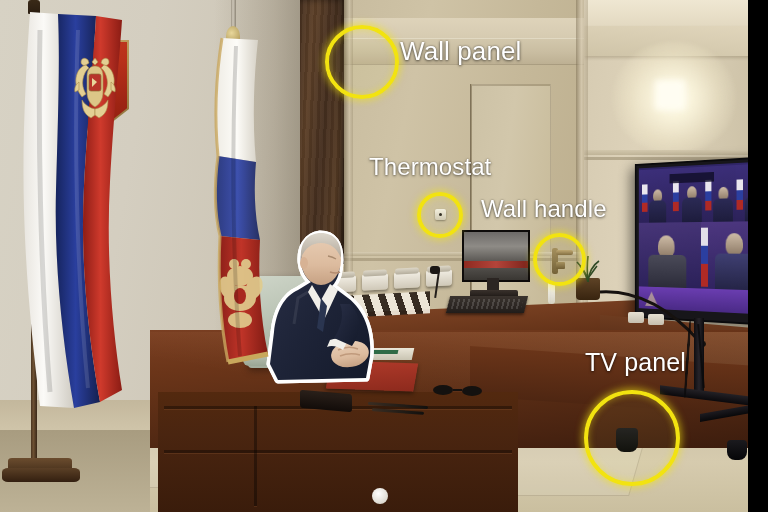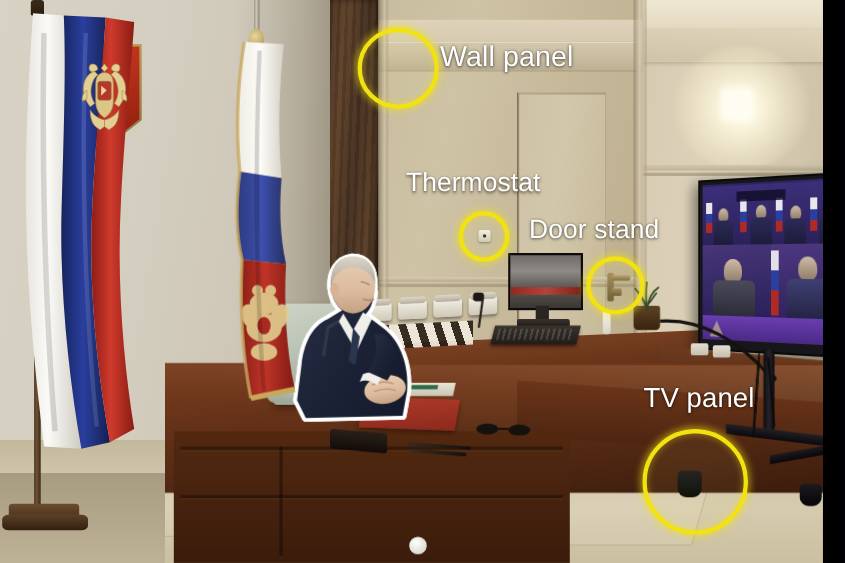--- a/index.html
+++ b/index.html
@@ -795,18 +795,18 @@
       <path d="M92 76 C104 88 104 104 94 118 L76 110 C84 98 86 86 82 76 Z" fill="url(#suit)"></path>
     </svg>
   </div>
 
   <div id="annotation-layer">
       <div class="ann-circle" style="left: 325px; top: 25px; width: 74px; height: 74px; border-color: rgb(242, 227, 16); box-shadow: rgba(242, 227, 16, 0.55) 0px 0px 7px 2px, rgba(242, 227, 16, 0.35) 0px 0px 6px 1px inset;"></div>
       <div class="ann-label" style="left: 400px; top: 38px; font-size: 26px;">Wall panel</div>
       <div class="ann-circle" style="left: 417px; top: 192px; width: 46px; height: 46px; border-color: rgb(242, 227, 16); box-shadow: rgba(242, 227, 16, 0.55) 0px 0px 7px 2px, rgba(242, 227, 16, 0.35) 0px 0px 6px 1px inset;"></div>
       <div class="ann-label" style="left: 369px; top: 155px; font-size: 24px;">Thermostat</div>
       <div class="ann-circle" style="left: 533px; top: 233px; width: 53px; height: 53px; border-color: rgb(242, 227, 16); box-shadow: rgba(242, 227, 16, 0.55) 0px 0px 7px 2px, rgba(242, 227, 16, 0.35) 0px 0px 6px 1px inset;"></div>
-      <div class="ann-label" style="left: 481px; top: 197px; font-size: 24px;">Door stand</div>
+      <div class="ann-label" style="left: 481px; top: 197px; font-size: 24px;">Wall handle</div>
       <div class="ann-circle" style="left: 584px; top: 390px; width: 96px; height: 96px; border-color: rgb(242, 227, 16); box-shadow: rgba(242, 227, 16, 0.55) 0px 0px 7px 2px, rgba(242, 227, 16, 0.35) 0px 0px 6px 1px inset;"></div>
       <div class="ann-label" style="left: 585px; top: 350px; font-size: 25px;">TV panel</div>
     </div>
 
 </div>
 
 </body></html>

